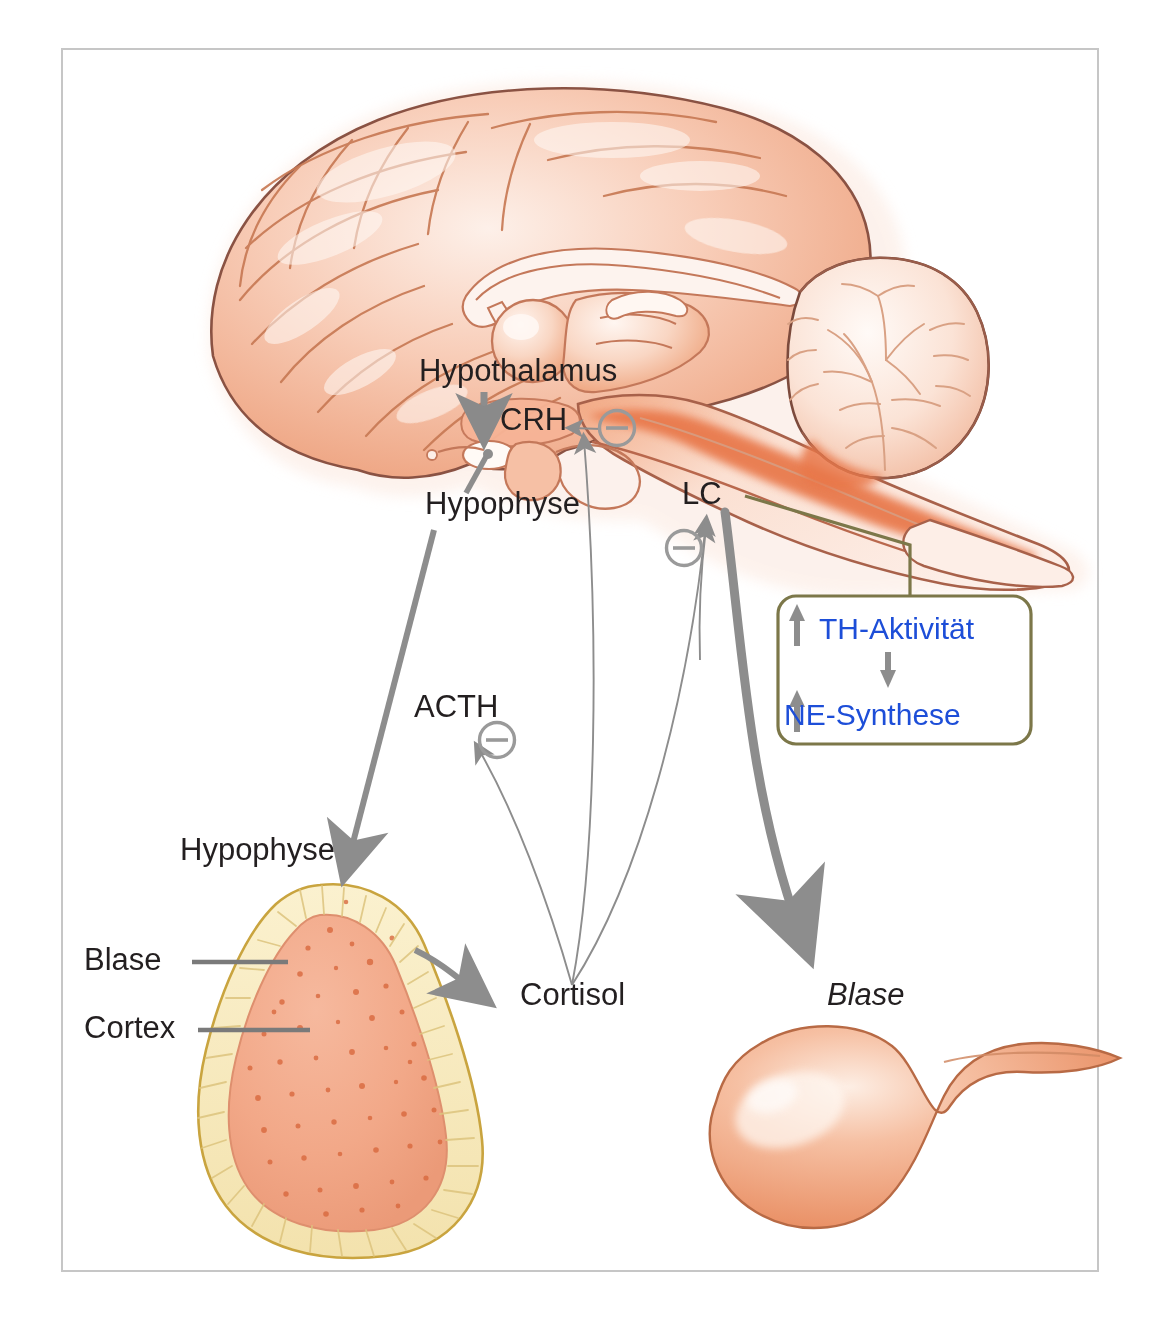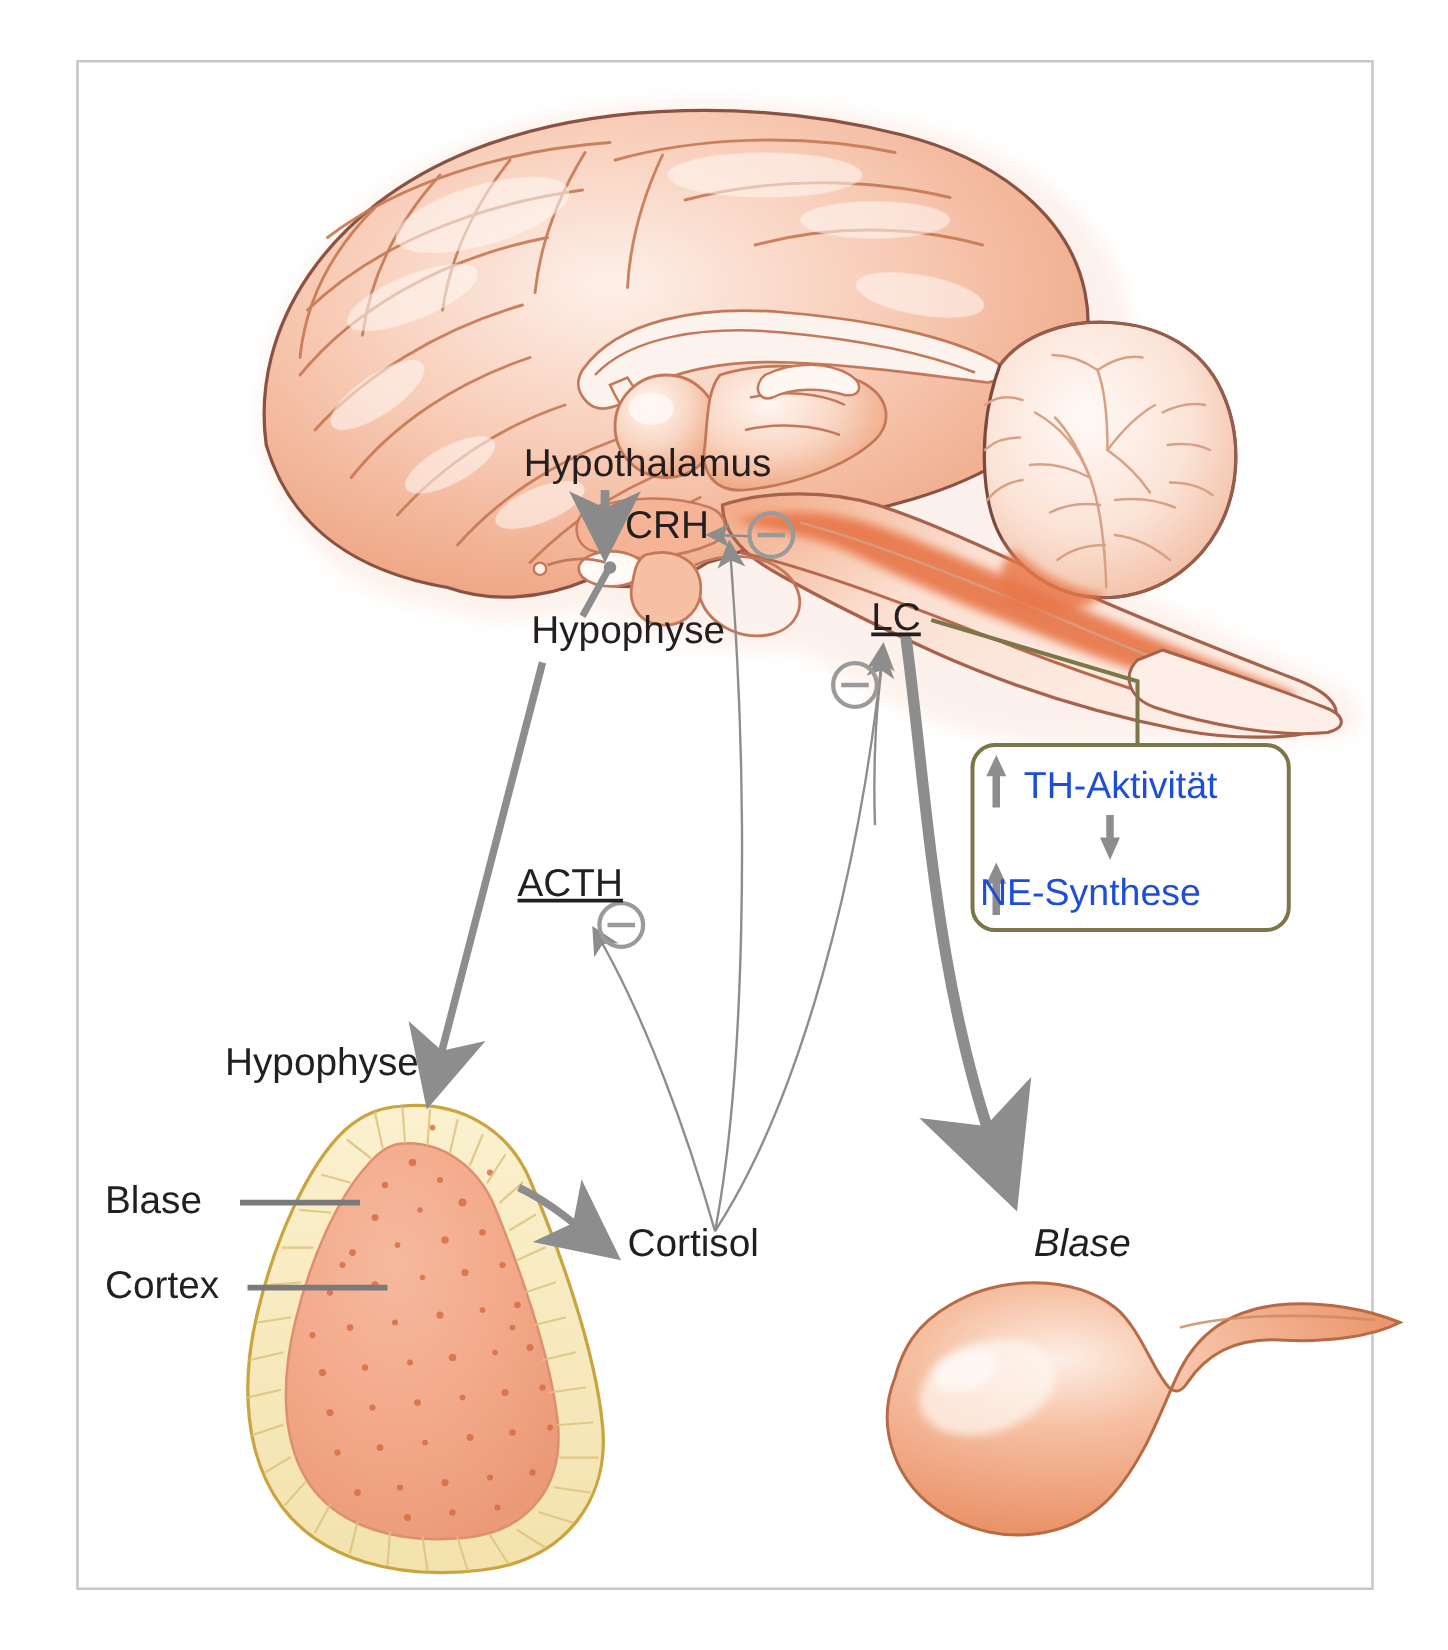--- a/index.html
+++ b/index.html
@@ -376,23 +376,23 @@
 
     <g stroke="#7a7a7a" stroke-width="4.6">
       <line x1="192" y1="962" x2="288" y2="962"></line>
       <line x1="198" y1="1030" x2="310" y2="1030"></line>
     </g>
   </svg>
 
   <div class="lbl nosel" style="left:419px;top:355px;">Hypothalamus</div>
   <div class="lbl nosel" style="left:500px;top:404px;">CRH</div>
   <div class="lbl nosel" style="left:387px;top:488px;margin-left:38px;">Hypophyse</div>
-  <div class="lbl nosel" style="left:697px;top:478px;text-decoration:underline;">LC</div>
-  <div class="lbl nosel" style="left:414px;top:691px;text-decoration:underline;">ACTH</div>
+  <div class="lbl nosel" style="left:682px;top:478px;">LC</div>
+  <div class="lbl nosel" style="left:414px;top:691px;">ACTH</div>
   <div class="lbl nosel" style="left:180px;top:834px;">Hypophyse</div>
   <div class="lbl nosel" style="left:84px;top:944px;">Blase</div>
   <div class="lbl nosel" style="left:84px;top:1012px;">Cortex</div>
-  <div class="lbl nosel" style="left:502px;top:979px;">Cortisol</div>
+  <div class="lbl nosel" style="left:520px;top:979px;">Cortisol</div>
   <div class="lbl nosel" style="left:827px;top:979px;font-style:italic;">Blase</div>
 
   <div class="boxlbl nosel" style="left:819px;top:614px;">TH-Aktivität</div>
   <div class="boxlbl nosel" style="left:784px;top:700px;">NE-Synthese</div>
 </div>
 
 </body></html>

